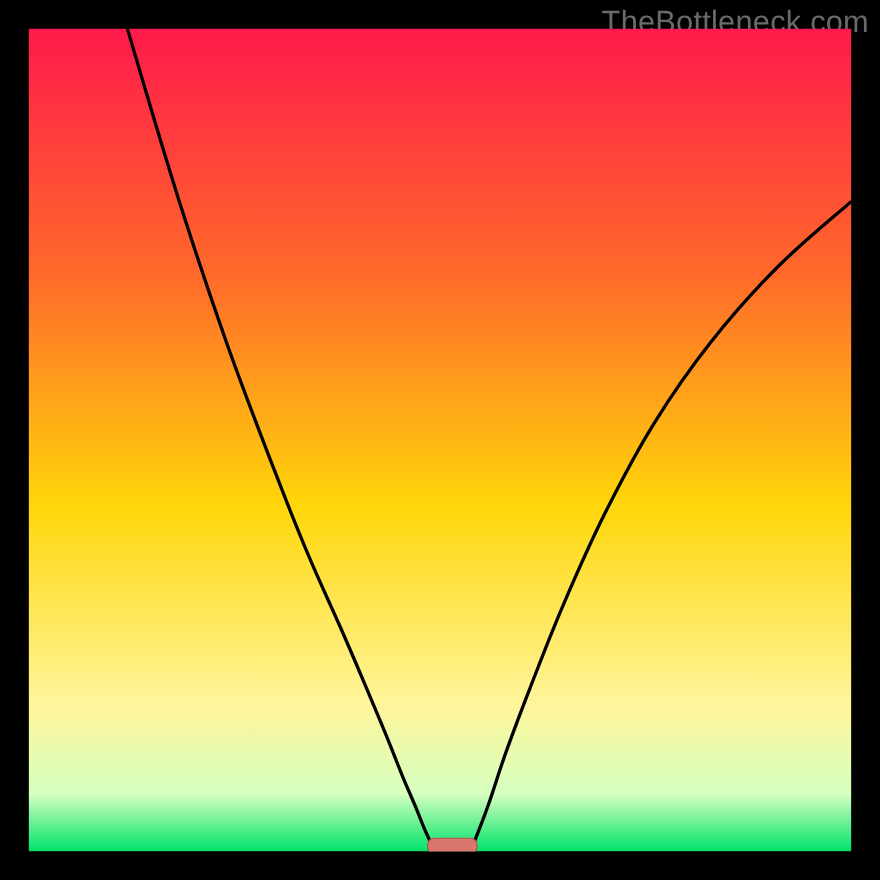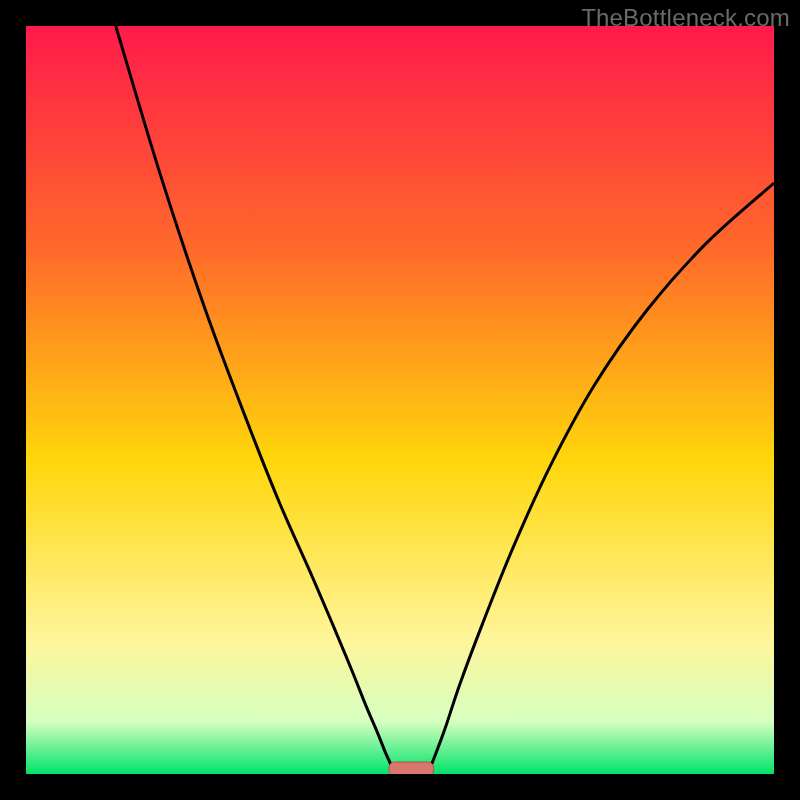--- a/index.html
+++ b/index.html
@@ -22,21 +22,21 @@
     left: 26px;
     top: 26px;
     width: 748px;
     height: 748px;
   }
   .watermark {
     position: absolute;
     top: 4px;
     right: 10px;
     color: #6a6a6a;
-    font-size: 24px;
+    font-size: 28px;
     font-weight: 500;
     letter-spacing: 0.2px;
     user-select: none;
   }
   svg {
     display: block;
   }
 </style>
 </head>
 <body>

